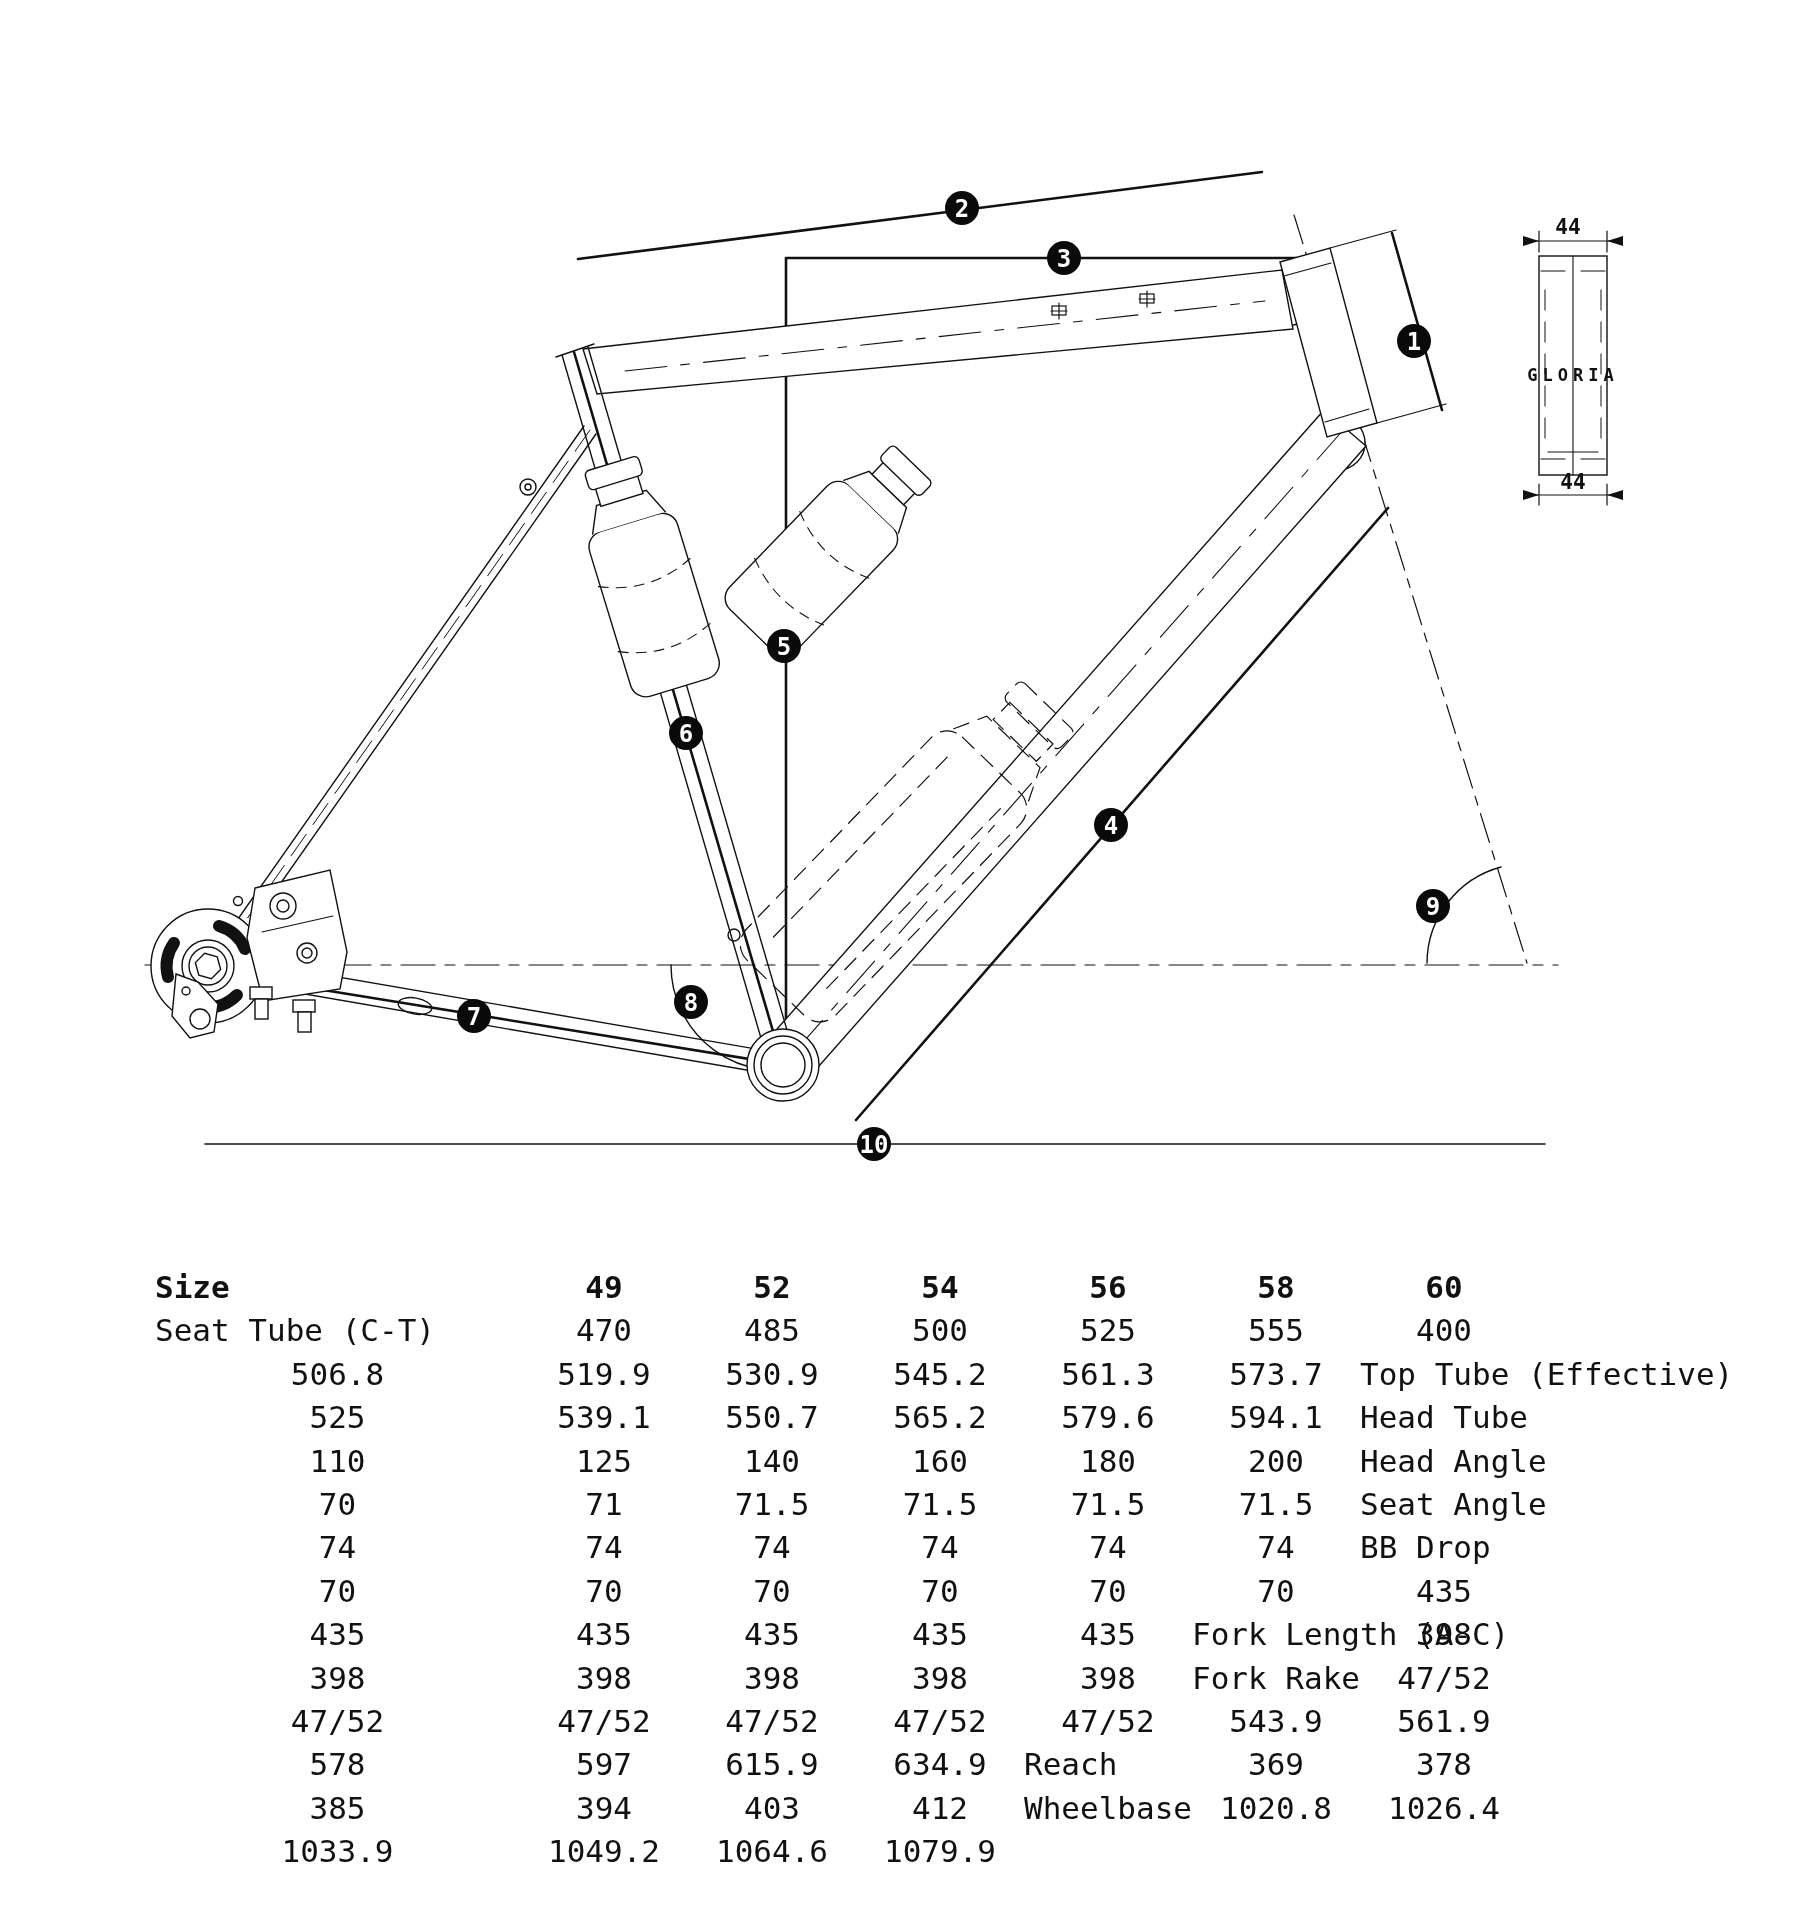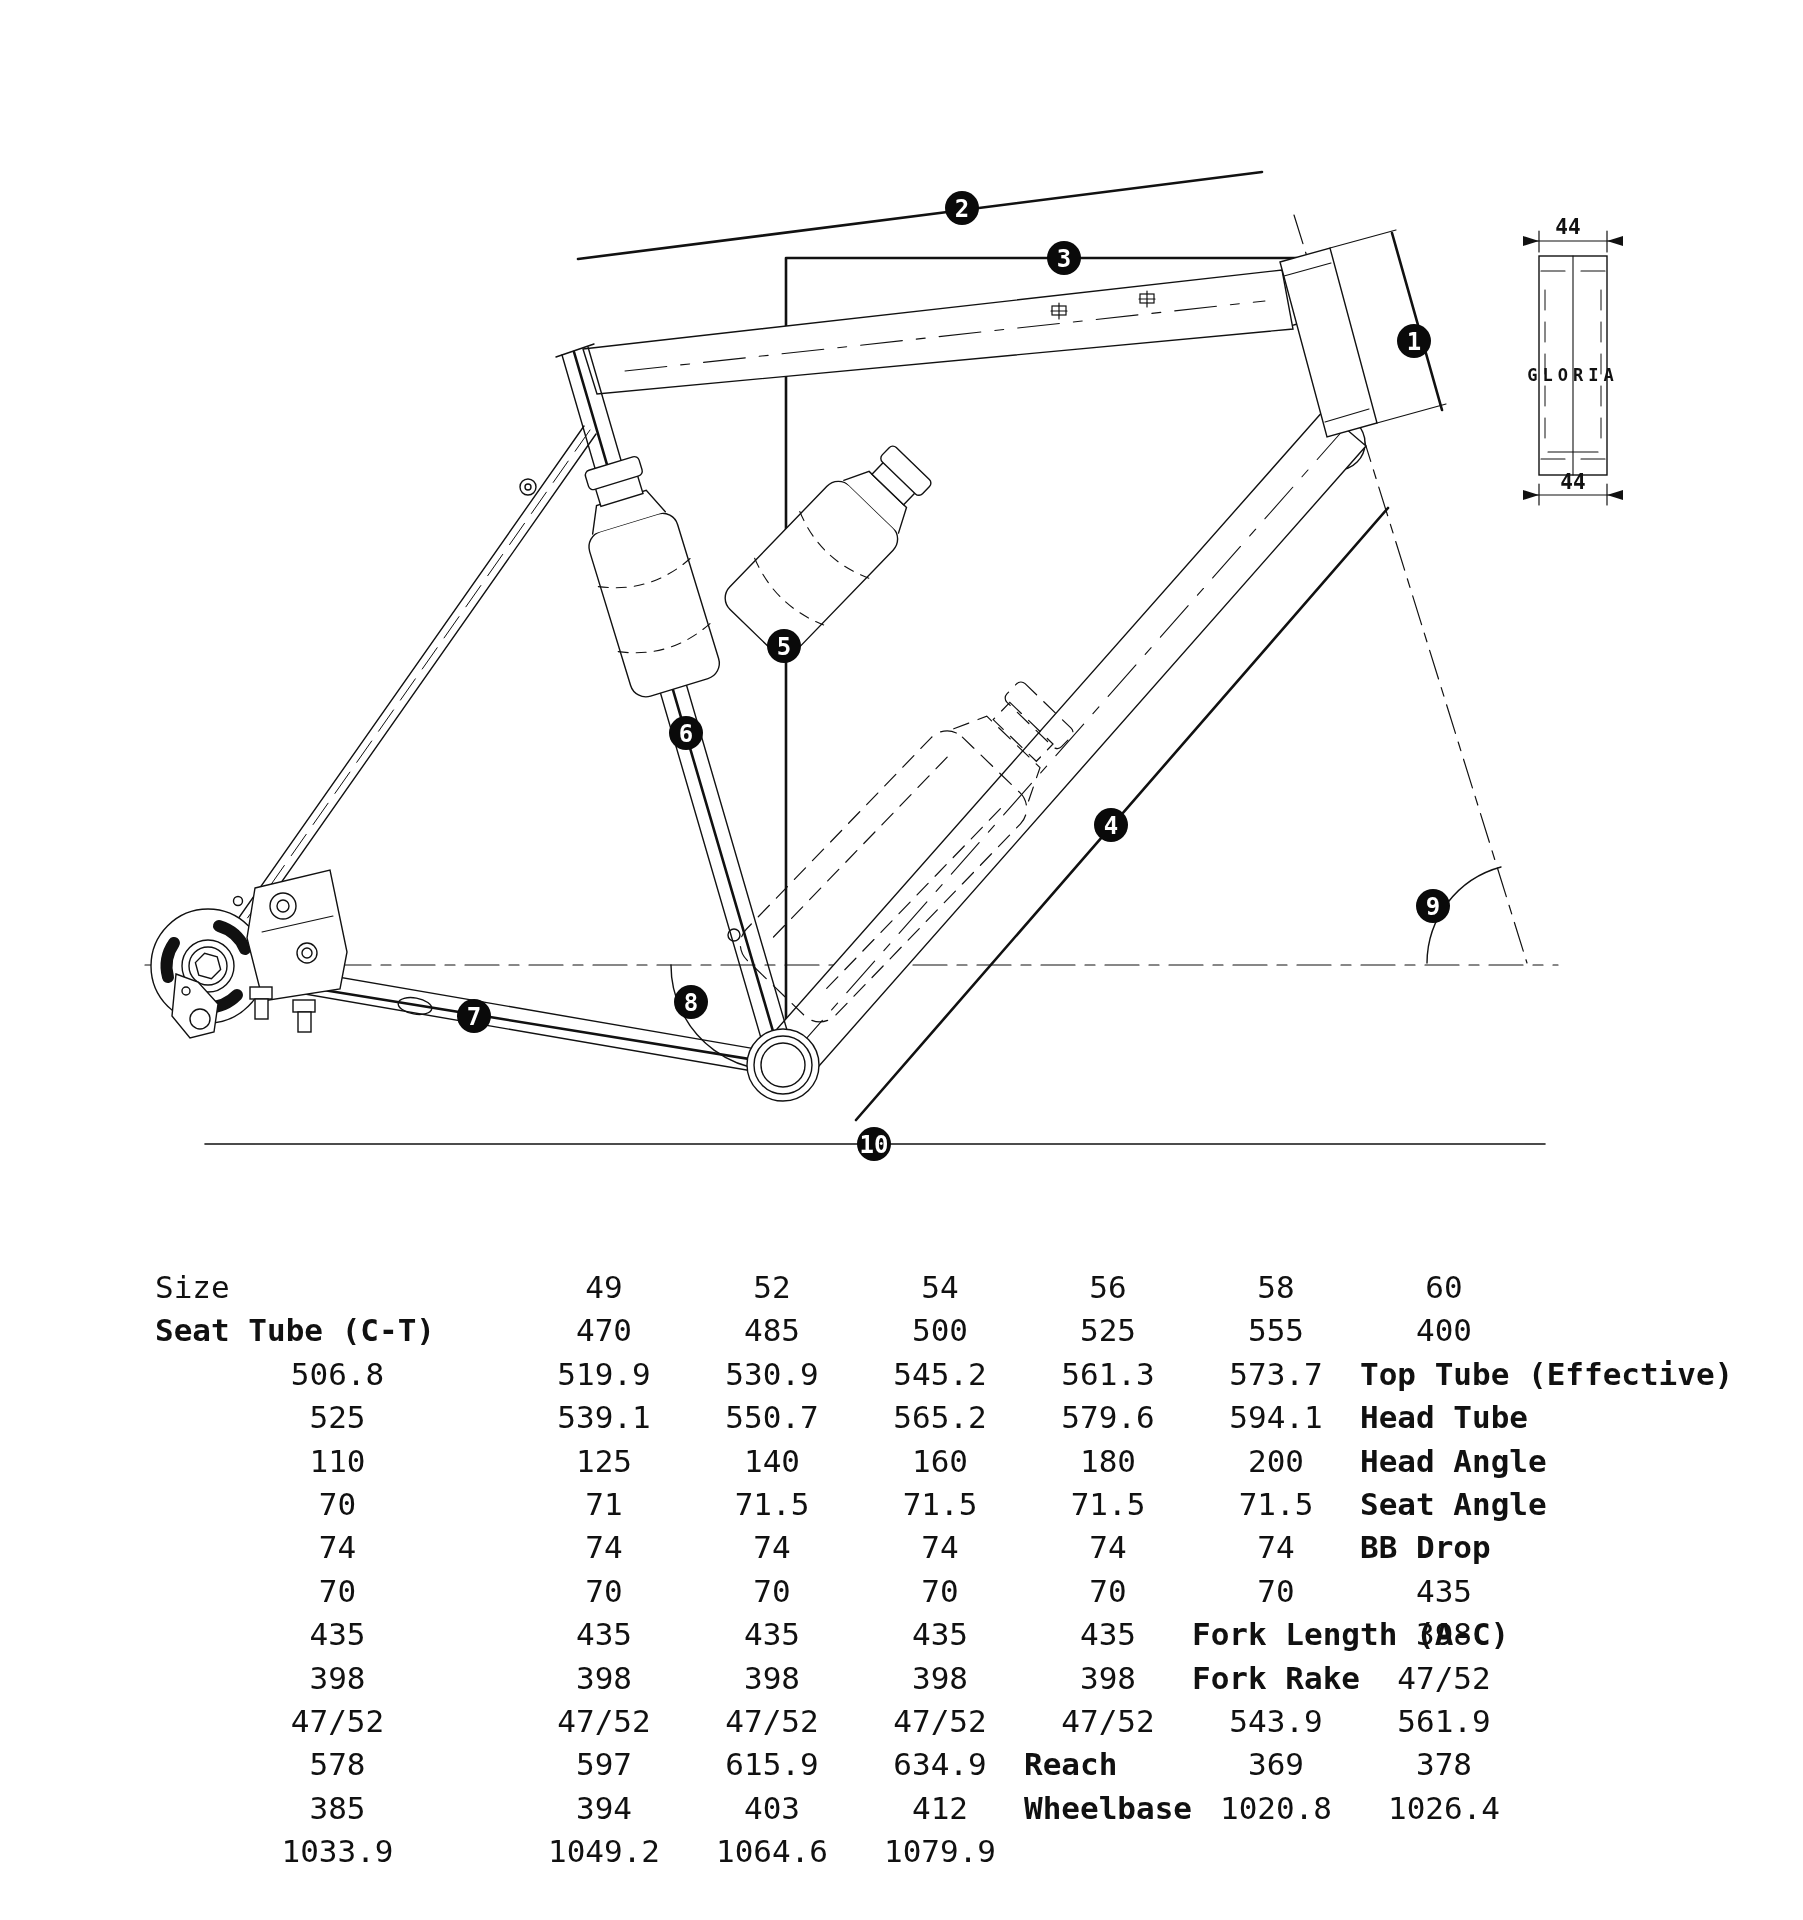--- a/index.html
+++ b/index.html
@@ -5,23 +5,23 @@
   html,body{margin:0;padding:0;background:#fff;}
   body{width:1803px;height:1920px;position:relative;font-family:"DejaVu Sans Mono",monospace;color:#111;}
   #diagram{position:absolute;left:0;top:0;}
   svg text{font-family:"DejaVu Sans Mono",monospace;}
   .marker circle{fill:#0a0a0a;}
   .marker text{fill:#fff;font-size:24px;font-weight:bold;text-anchor:middle;}
   .detail-dim{font-size:21px;font-weight:bold;text-anchor:middle;fill:#111;}
   .brand{font-size:17px;font-weight:bold;text-anchor:middle;fill:#111;letter-spacing:5px;}
   #geo-table{position:absolute;left:155px;top:1266px;display:grid;
     grid-template-columns:365px repeat(6,168px);font-size:31px;line-height:43.4px;}
-  #geo-table .lbl{font-weight:bold;text-align:left;white-space:nowrap;}
+  #geo-table .lbl{font-weight:normal;text-align:left;white-space:nowrap;}
   #geo-table .val{font-weight:normal;text-align:center;}
-  #geo-table .hdr{font-weight:normal;}
+  #geo-table .hdr{font-weight:bold;}
 </style>
 </head>
 <body>
 
 <svg id="diagram" width="1803" height="1250" viewBox="0 0 1803 1250">
   <g stroke="#111" fill="none" stroke-width="1.4" stroke-linecap="round">
 
     <line x1="145" y1="965" x2="1558" y2="965" stroke-width="1.2" stroke-dasharray="34 10 10 10"></line>
     <line x1="1294" y1="215" x2="1527" y2="963" stroke-width="1.2" stroke-dasharray="30 9 9 9"></line>
     <line x1="205" y1="1144" x2="1545" y2="1144" stroke-width="1.6"></line>

